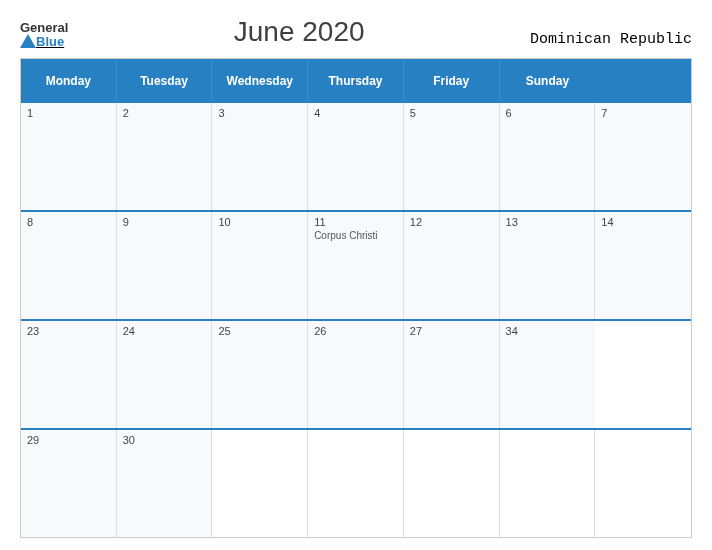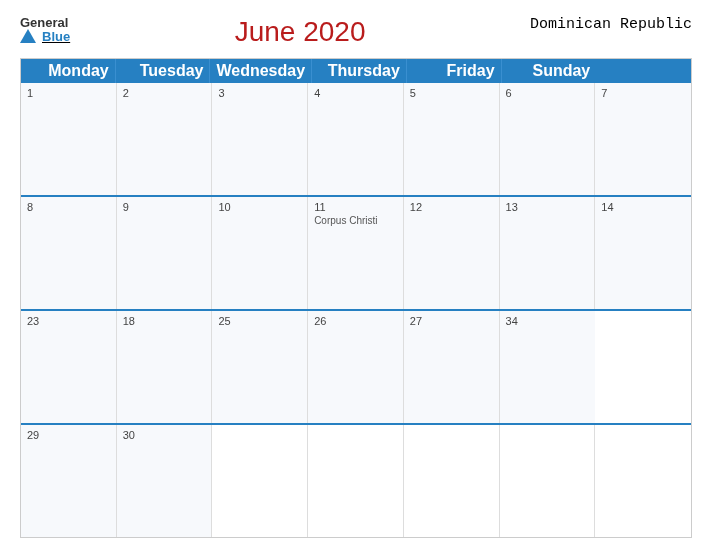--- a/index.html
+++ b/index.html
@@ -13,58 +13,58 @@
     .page {
       width: 712px;
       height: 550px;
       padding: 16px 20px 12px 20px;
       display: flex;
       flex-direction: column;
     }
     
     .header {
       display: flex;
-      align-items: flex-start;
+      align-items: flex-end;
       justify-content: space-between;
       margin-bottom: 10px;
     }
     .logo {
       display: flex;
       flex-direction: column;
       line-height: 1;
     }
     .logo-general {
       font-size: 13px;
       font-weight: bold;
       color: #333;
       letter-spacing: 0;
     }
     .logo-blue-row {
       display: flex;
       align-items: center;
-      gap: 6px;
+      gap: 0;
       text-decoration: underline;
     }
     .logo-triangle {
       width: 0;
       height: 0;
       border-left: 8px solid transparent;
       border-right: 8px solid transparent;
       border-bottom: 14px solid #2680c2;
       display: inline-block;
     }
     .logo-blue-text {
       font-size: 13px;
       font-weight: bold;
       color: #2680c2;
     }
     .title {
       font-size: 28px;
       font-weight: 400;
-      color: #b91c1c;
+      color: #404040;
       text-align: center;
       flex: 1;
     }
     .country {
       font-size: 15px;
       color: #000000;
       text-align: right;
       min-width: 130px;
       font-family: Liberation Mono, monospace;
     }
@@ -75,24 +75,24 @@
       flex-direction: column;
       border: 1px solid #ccc;
     }
     .cal-header {
       display: grid;
       grid-template-columns: repeat(7, 1fr);
       background: #2680c2;
     }
     .cal-header-cell {
       color: #fff;
-      font-size: 16px;
+      font-size: 12px;
       font-weight: bold;
-      padding: 3px 6px;
-      text-align: right;
+      padding: 15px 6px;
+      text-align: center;
       border-right: 1px solid #3a8fd0;
     }
     .cal-header-cell:last-child {
       border-right: none;
     }
     .cal-body {
       flex: 1;
       display: flex;
       flex-direction: column;
     }
@@ -202,21 +202,21 @@
           </div>
           <div class="cal-cell">
             <span class="day-num">14</span>
           </div>
         </div>
         <div class="cal-week">
           <div class="cal-cell">
             <span class="day-num">23</span>
           </div>
           <div class="cal-cell">
-            <span class="day-num">18</span>
+            <span class="day-num">24</span>
           </div>
           <div class="cal-cell">
             <span class="day-num">25</span>
           </div>
           <div class="cal-cell">
             <span class="day-num">26</span>
           </div>
           <div class="cal-cell">
             <span class="day-num">27</span>
           </div>

